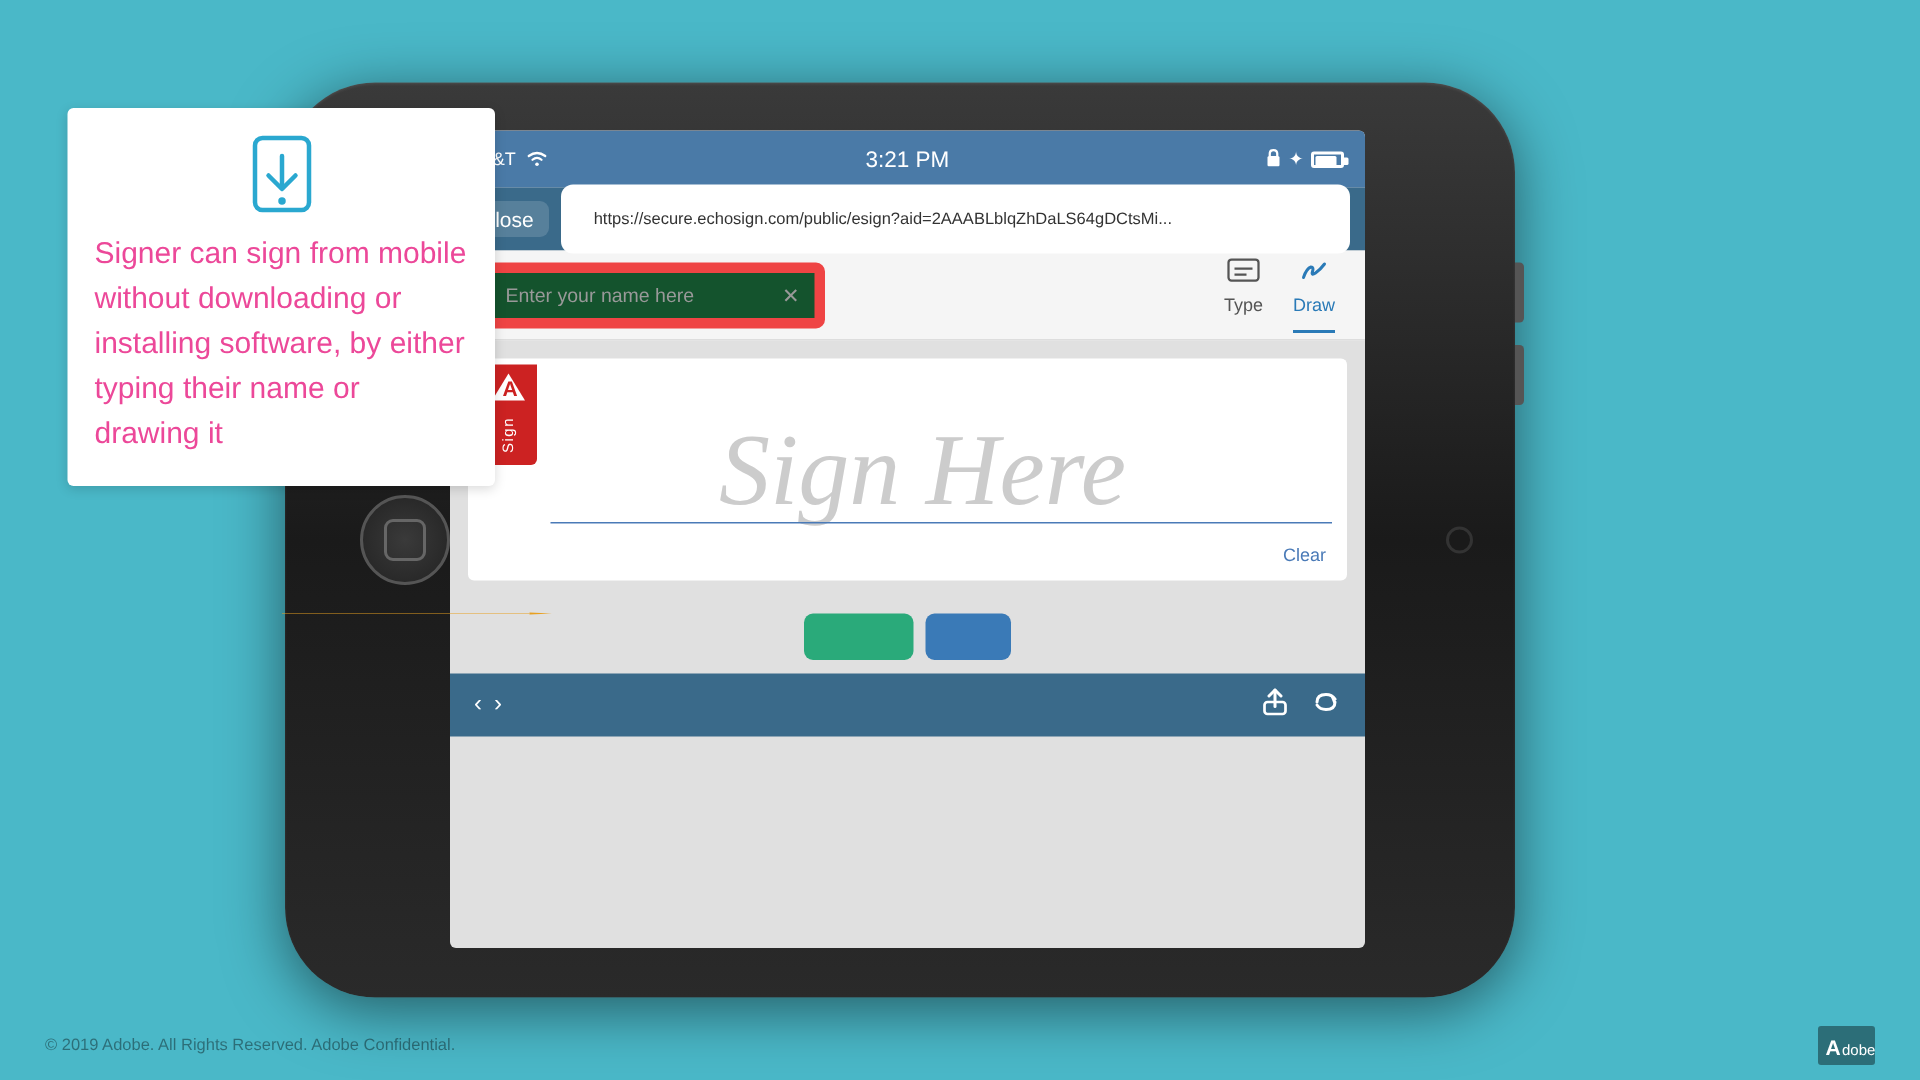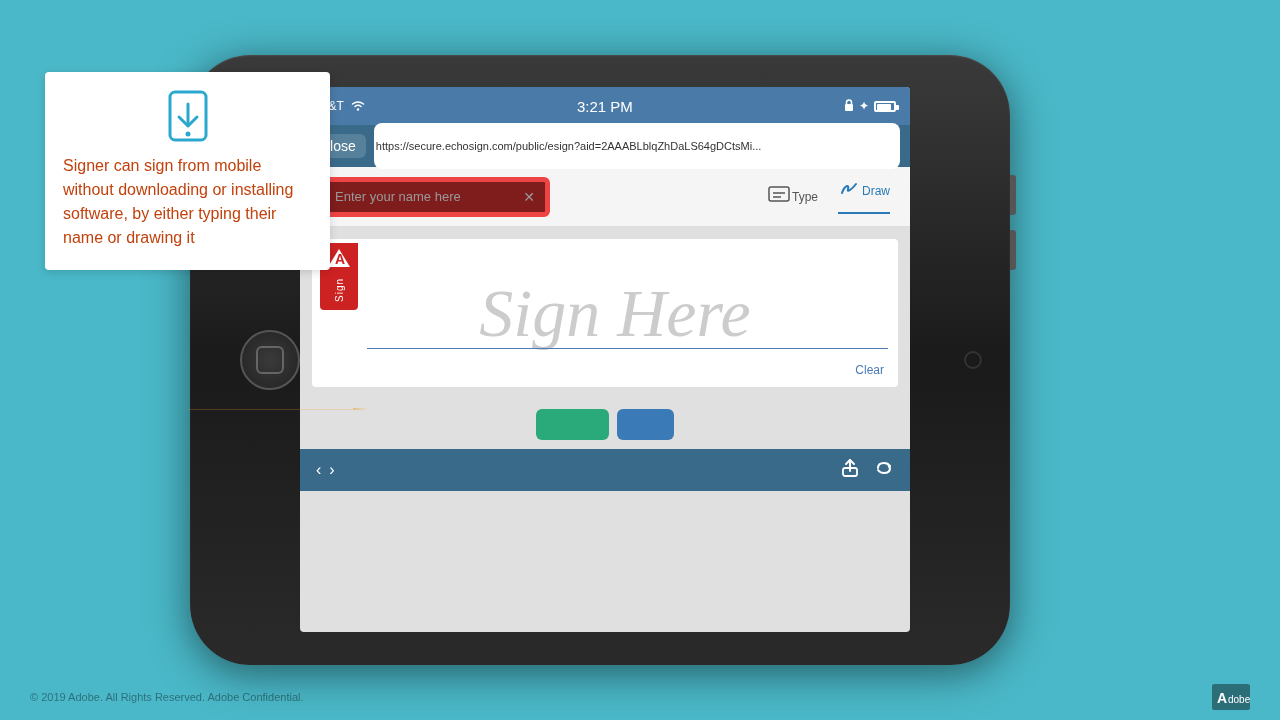--- a/index.html
+++ b/index.html
@@ -27,23 +27,23 @@
     .callout-icon {
       display: flex;
       justify-content: center;
       margin-bottom: 12px;
     }
     .callout-icon svg {
       width: 52px;
       height: 52px;
     }
     .callout-text {
-      font-size: 16px;
+      font-size: 20px;
       line-height: 1.5;
-      color: #c2410c;
+      color: #ec4899;
     }
 
     
     .arrow-line {
       position: absolute;
       top: 408px;
       left: 188px;
       width: 180px;
       height: 2px;
       z-index: 10;
@@ -155,42 +155,42 @@
       padding: 4px 10px;
       cursor: pointer;
     }
     .url-field {
       flex: 1;
       background: white;
       border-radius: 8px;
       height: 46px;
       display: flex;
       align-items: center;
-      padding: 0 2px;
+      padding: 0 22px;
       font-size: 11px;
       color: #333;
       overflow: hidden;
       white-space: nowrap;
     }
 
     
     .sign-toolbar {
       background: #f5f5f5;
       height: 60px;
       display: flex;
       align-items: center;
       justify-content: space-between;
       padding: 0 20px;
       border-bottom: 1px solid #ddd;
     }
     .name-input-area {
       display: flex;
       align-items: center;
-      background: #7f1d1d;
-      border: 5px solid #ef4444;
+      background: #14532d;
+      border: 7px solid #ef4444;
       border-radius: 6px;
       height: 34px;
       width: 230px;
       padding: 15px 10px;
       gap: 6px;
     }
     .name-input-text {
       flex: 1;
       font-size: 13px;
       color: #999;
@@ -199,20 +199,21 @@
       color: #999;
       font-size: 14px;
       cursor: pointer;
     }
     .type-draw-btns {
       display: flex;
       gap: 20px;
     }
     .tab-btn {
       display: flex;
+      flex-direction: column;
       align-items: center;
       gap: 2px;
       font-size: 12px;
       color: #555;
       cursor: pointer;
     }
     .tab-btn.active {
       color: #2a7ab7;
       border-bottom: 2px solid #2a7ab7;
       padding-bottom: 10px;

